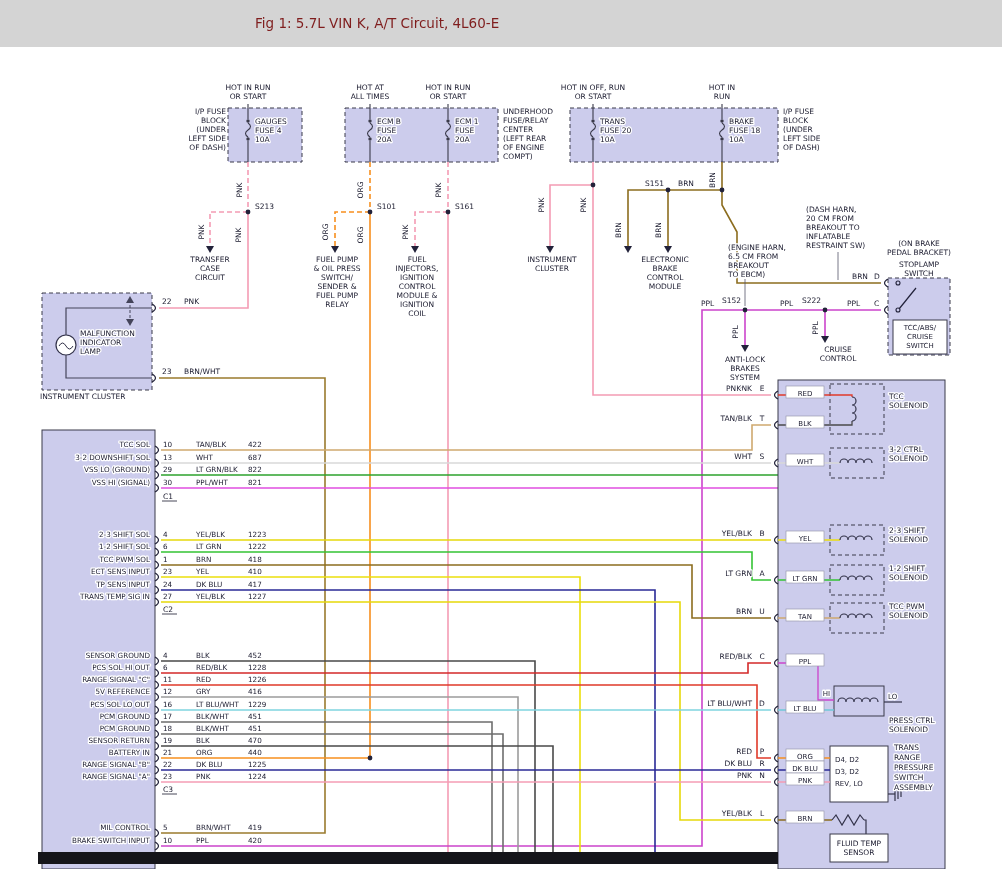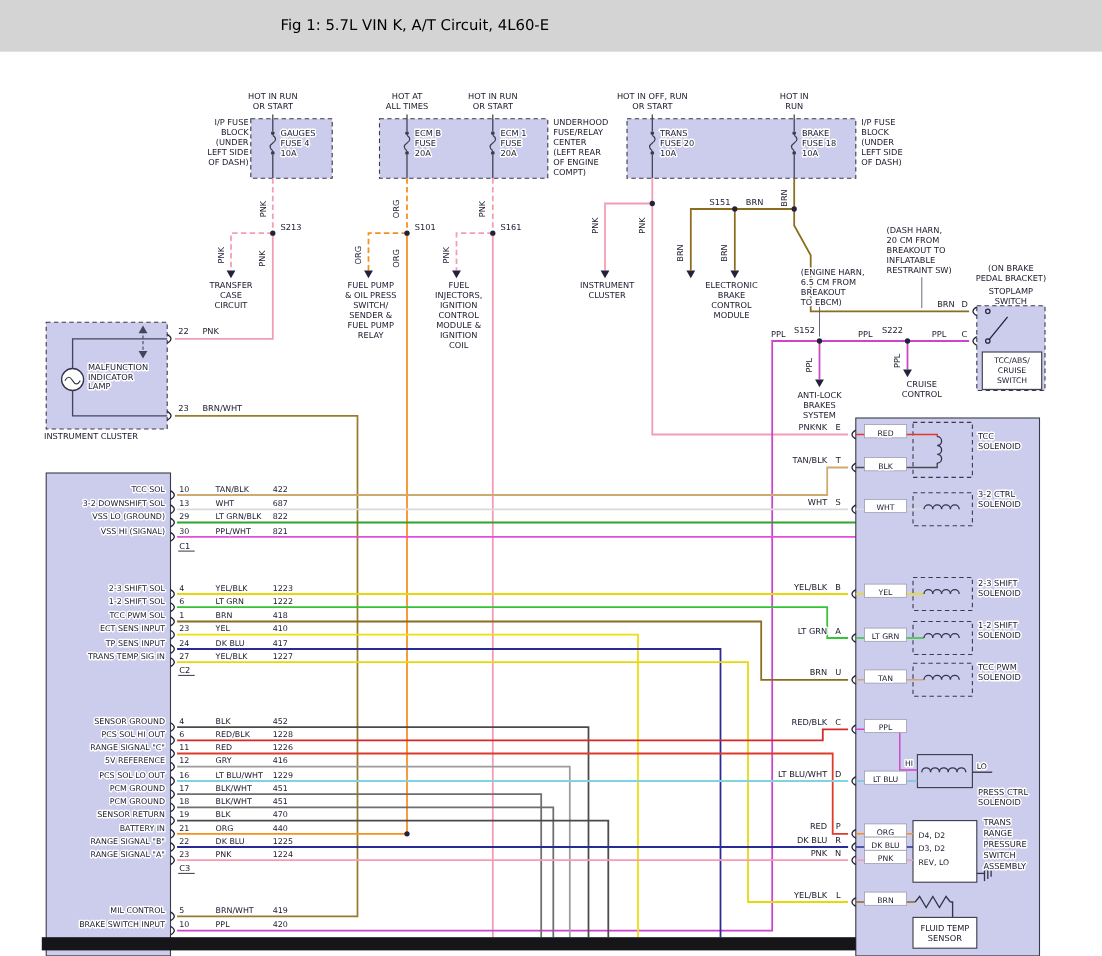--- a/index.html
+++ b/index.html
@@ -1,19 +1,19 @@
 <!DOCTYPE html>
 <html><head>
 <meta charset="utf-8">
 <style>
   html,body{margin:0;padding:0;background:#fff;}
   .stage{position:relative;width:1002px;height:869px;background:#fff;overflow:hidden;
          font-family:"DejaVu Sans","Liberation Sans",sans-serif;}
   .titlebar{position:absolute;left:0;top:0;width:1002px;height:47px;background:#d4d4d4;}
-  .titlebar .t{position:absolute;left:255px;top:15px;font-size:13.5px;color:#000000;}
+  .titlebar .t{position:absolute;left:255px;top:15px;font-size:13.5px;color:#7f1d1d;}
   svg{position:absolute;left:0;top:0;}
   svg text{font-family:"DejaVu Sans","Liberation Sans",sans-serif;}
   .halo{paint-order:stroke;stroke:#ffffff;stroke-width:2.6px;stroke-linejoin:round;}
 </style>
 </head>
 <body>
 
 <div class="stage">
   <div class="titlebar">
     <div class="t">Fig 1: 5.7L VIN K, A/T Circuit, 4L60-E</div>

